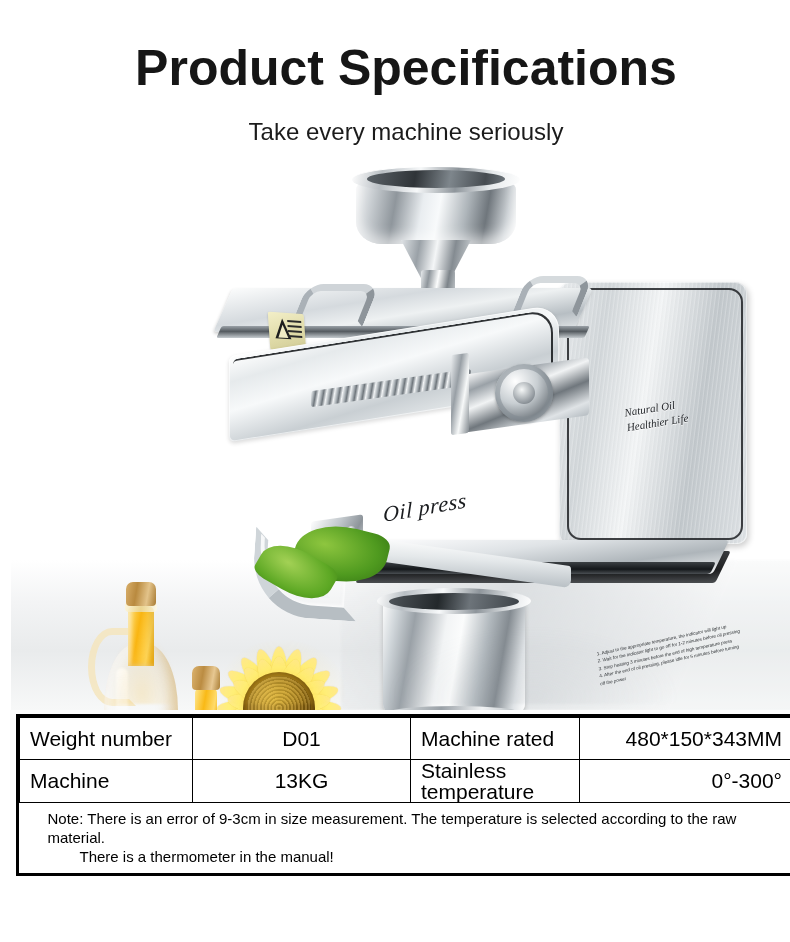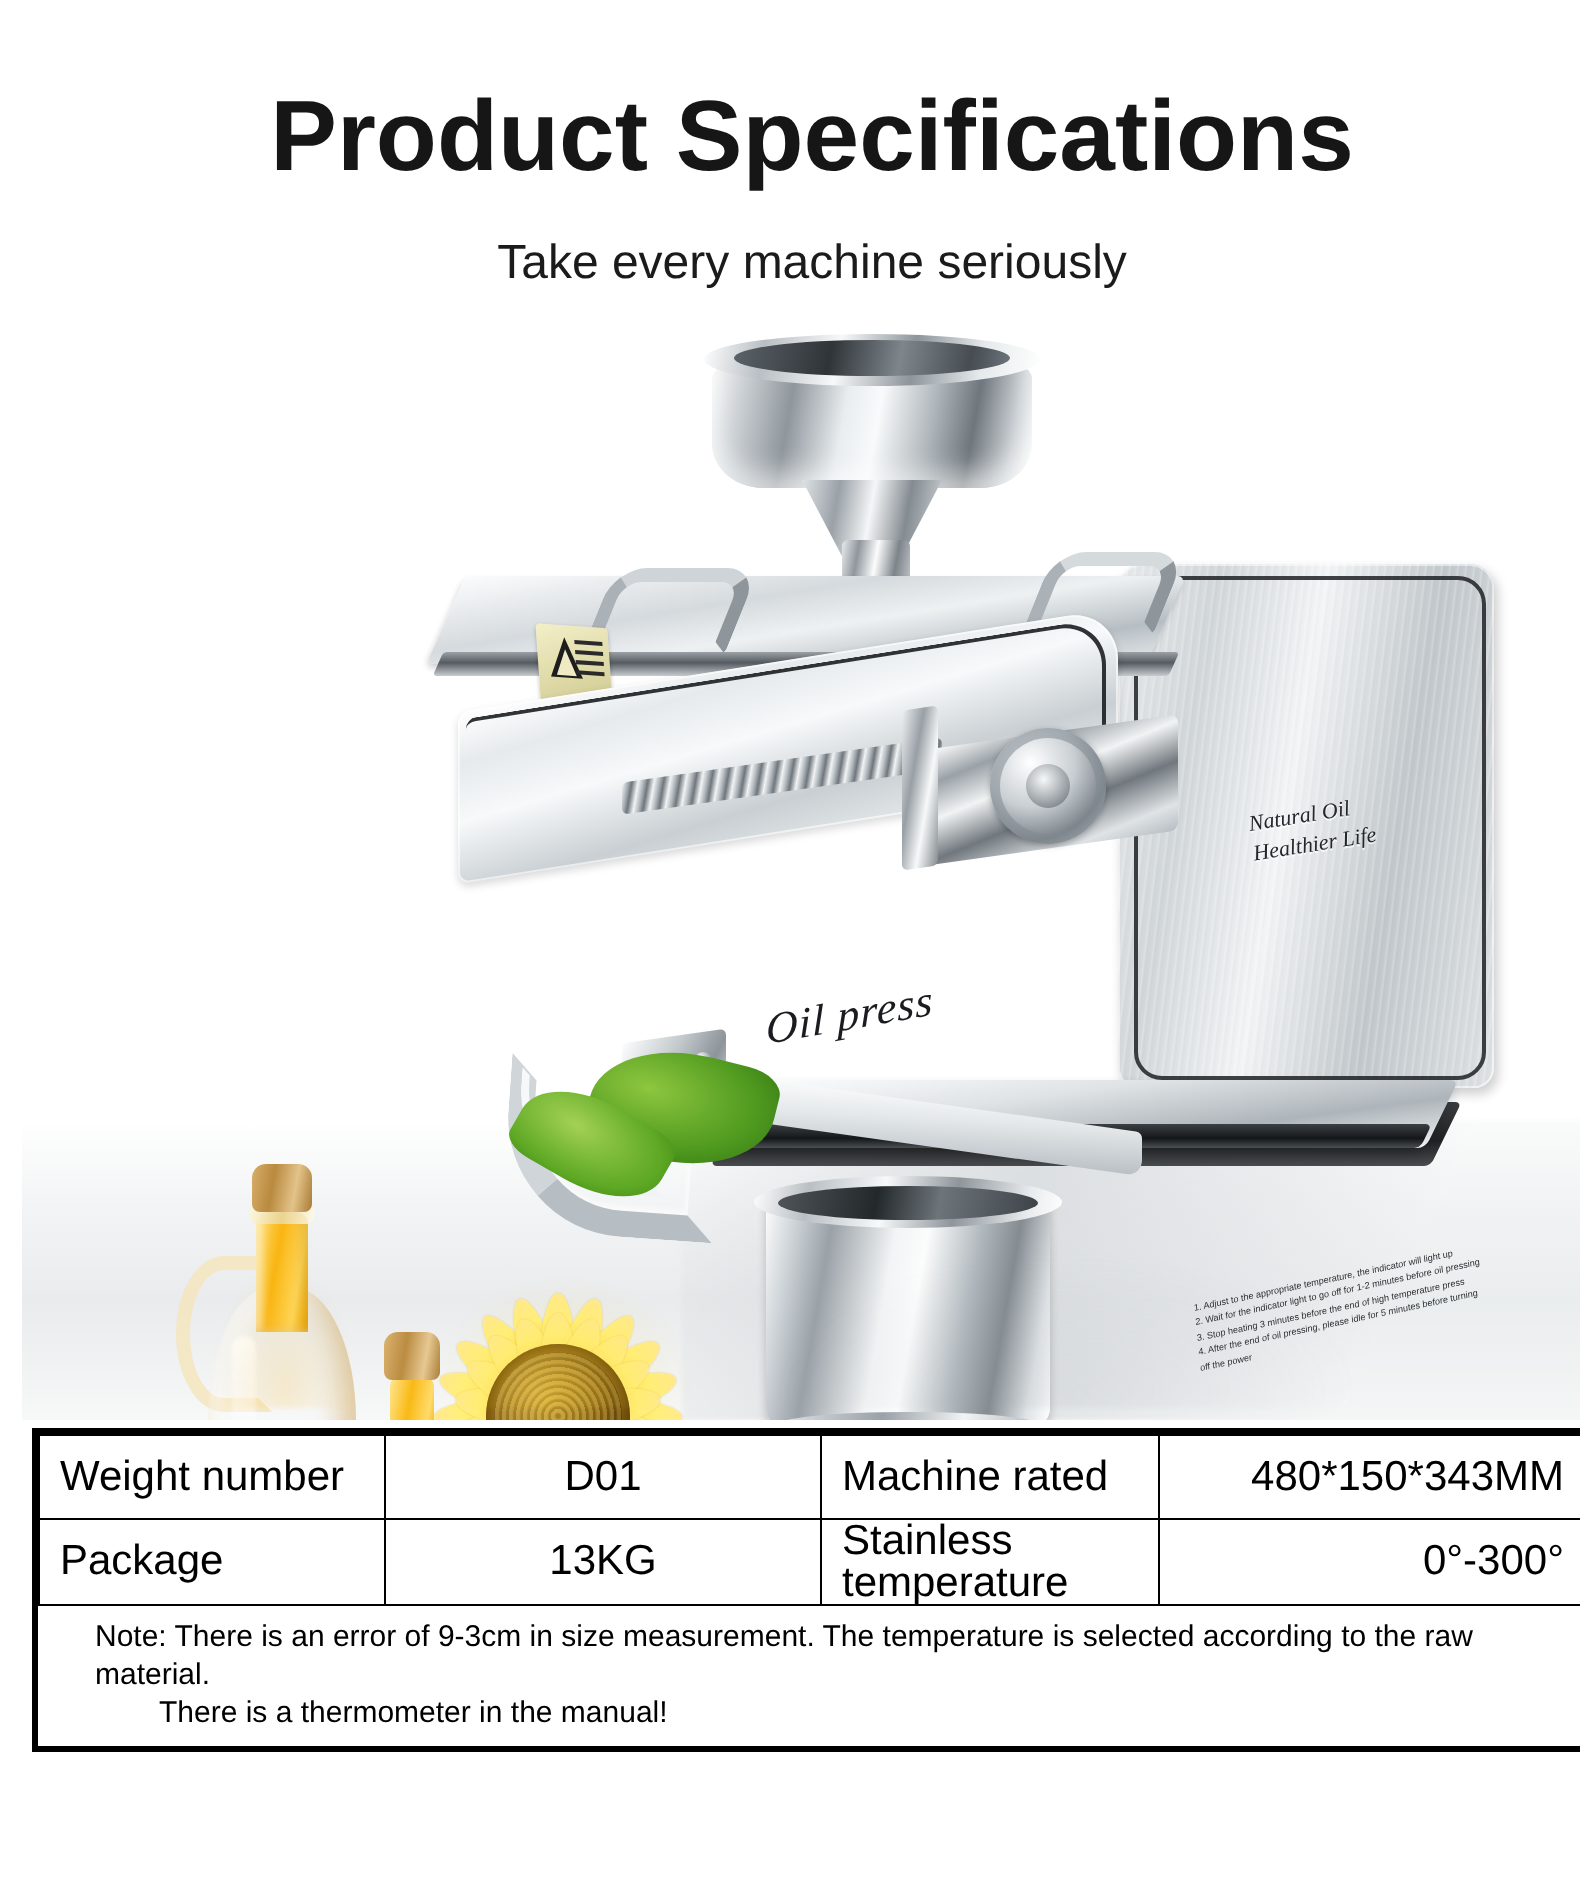--- a/index.html
+++ b/index.html
@@ -577,21 +577,21 @@
   <div class="spec-wrap">
     <table class="spec">
       <tbody>
         <tr>
           <td class="c1">Weight number</td>
           <td class="c2">D01</td>
           <td class="c3">Machine rated</td>
           <td class="c4">480*150*343MM</td>
         </tr>
         <tr>
-          <td class="c1">Package</td>
+          <td class="c1">Machine</td>
           <td class="c2">13KG</td>
           <td class="c3 two-line">Stainless temperature</td>
           <td class="c4">0°-300°</td>
         </tr>
         <tr class="note">
           <td colspan="4">
             <div class="note-l1">Note: There is an error of 9-3cm in size measurement. The temperature is selected according to the raw material.</div>
             <div class="note-l2">There is a thermometer in the manual!</div>
           </td>
         </tr>

